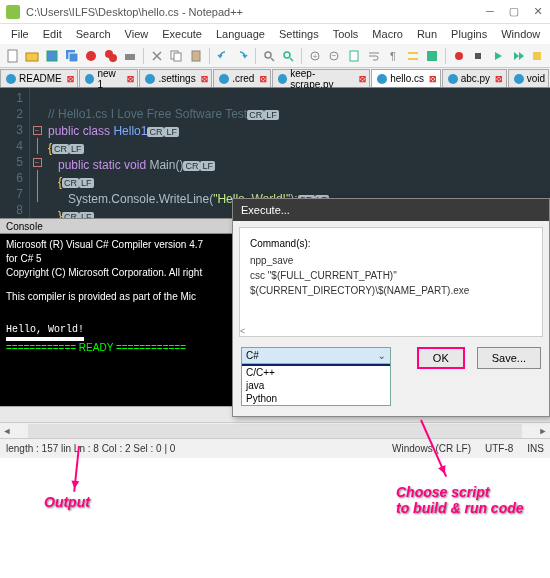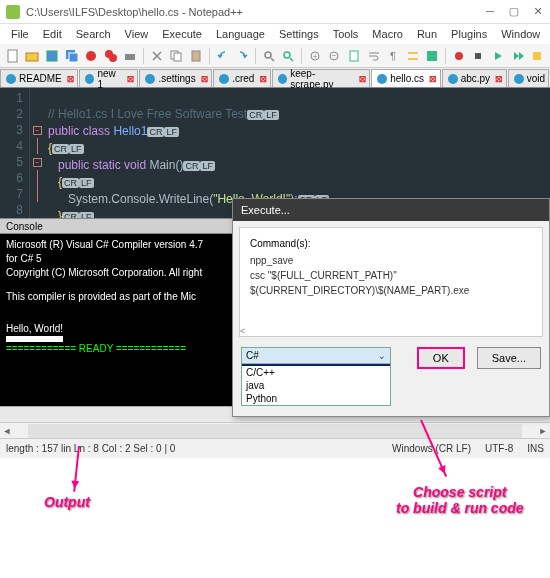--- a/index.html
+++ b/index.html
@@ -30,21 +30,21 @@
 .fold { width:14px; background:#263238; padding-top:2px; }
 .fold .m { height:16px; display:flex; align-items:center; justify-content:center; }
 .fold .box { width:9px; height:9px; border:1px solid #c77; background:#263238; color:#c77; font-size:8px; line-height:7px; text-align:center; }
 .fold .line { width:1px; height:16px; background:#c77; }
 .code { flex:1; padding:2px 0 0 4px; line-height:16px; white-space:pre; color:#b0bec5; overflow:visible; }
 .kw { color:#c792ea; } .cls { color:#82aaff; } .str { color:#c3e88d; } .cmt { color:#546e7a; } .cr { background:#b0bec5; color:#263238; font-size:9px; padding:0 2px; border-radius:2px; }
 .brace { color:#ffcb6b; }
 
 .console-hdr { background:#d0d0d0; height:16px; padding:0 6px; font-size:10px; display:flex; align-items:center; border-top:1px solid #888; border-bottom:1px solid #888; }
 .console { background:#000; color:#fff; font-family:Consolas,monospace; font-size:10px; padding:4px 6px; height:172px; line-height:14px; position:relative; }
-.console .hello { border-bottom:6px solid #ffffff; display:inline-block; }
+.console .hello { border-bottom:4px solid #ffffff; display:inline-block;font-family:Liberation Mono, monospace; }
 .console .ready { color:#0f0; }
 
 .statusbar2 { height:16px; background:#e8e8e8; border-top:1px solid #aaa; }
 .scrollh { height:16px; background:#f0f0f0; border-top:1px solid #ccc; display:flex; align-items:center; }
 .scrollh .track { flex:1; height:14px; background:#e0e0e0; margin:0 14px; }
 .scrollh .arr { width:14px; text-align:center; color:#666; font-size:9px; }
 .statusbar { height:20px; background:#f0f0f0; border-top:1px solid #ccc; display:flex; align-items:center; font-size:10px; color:#333; padding:0 6px; gap:14px; }
 .statusbar span:first-child { flex:0 0 auto; }
 .statusbar .sp { flex:1; }
 
@@ -381,16 +381,16 @@
       </div>
       <div class="dlg-btns">
         <button class="dlg-btn ok">OK</button>
         <button class="dlg-btn">Save...</button>
       </div>
     </div>
   </div>
 </div>
 
 <div class="anno" style="left:44px; top:494px;">Output</div>
-<div class="anno" style="left:396px; top:484px; white-space:pre; text-align:center;">Choose script
+<div class="anno" style="left:396px; top:484px; white-space:pre; ">Choose script
 to build &amp; run code</div>
 <div class="arrow" style="left:78px; top:446px; height:46px; transform:rotate(6deg);"></div>
 <div class="arrow" style="left:420px; top:420px; height:62px; transform:rotate(-24deg);"></div>
 
 </body></html>

